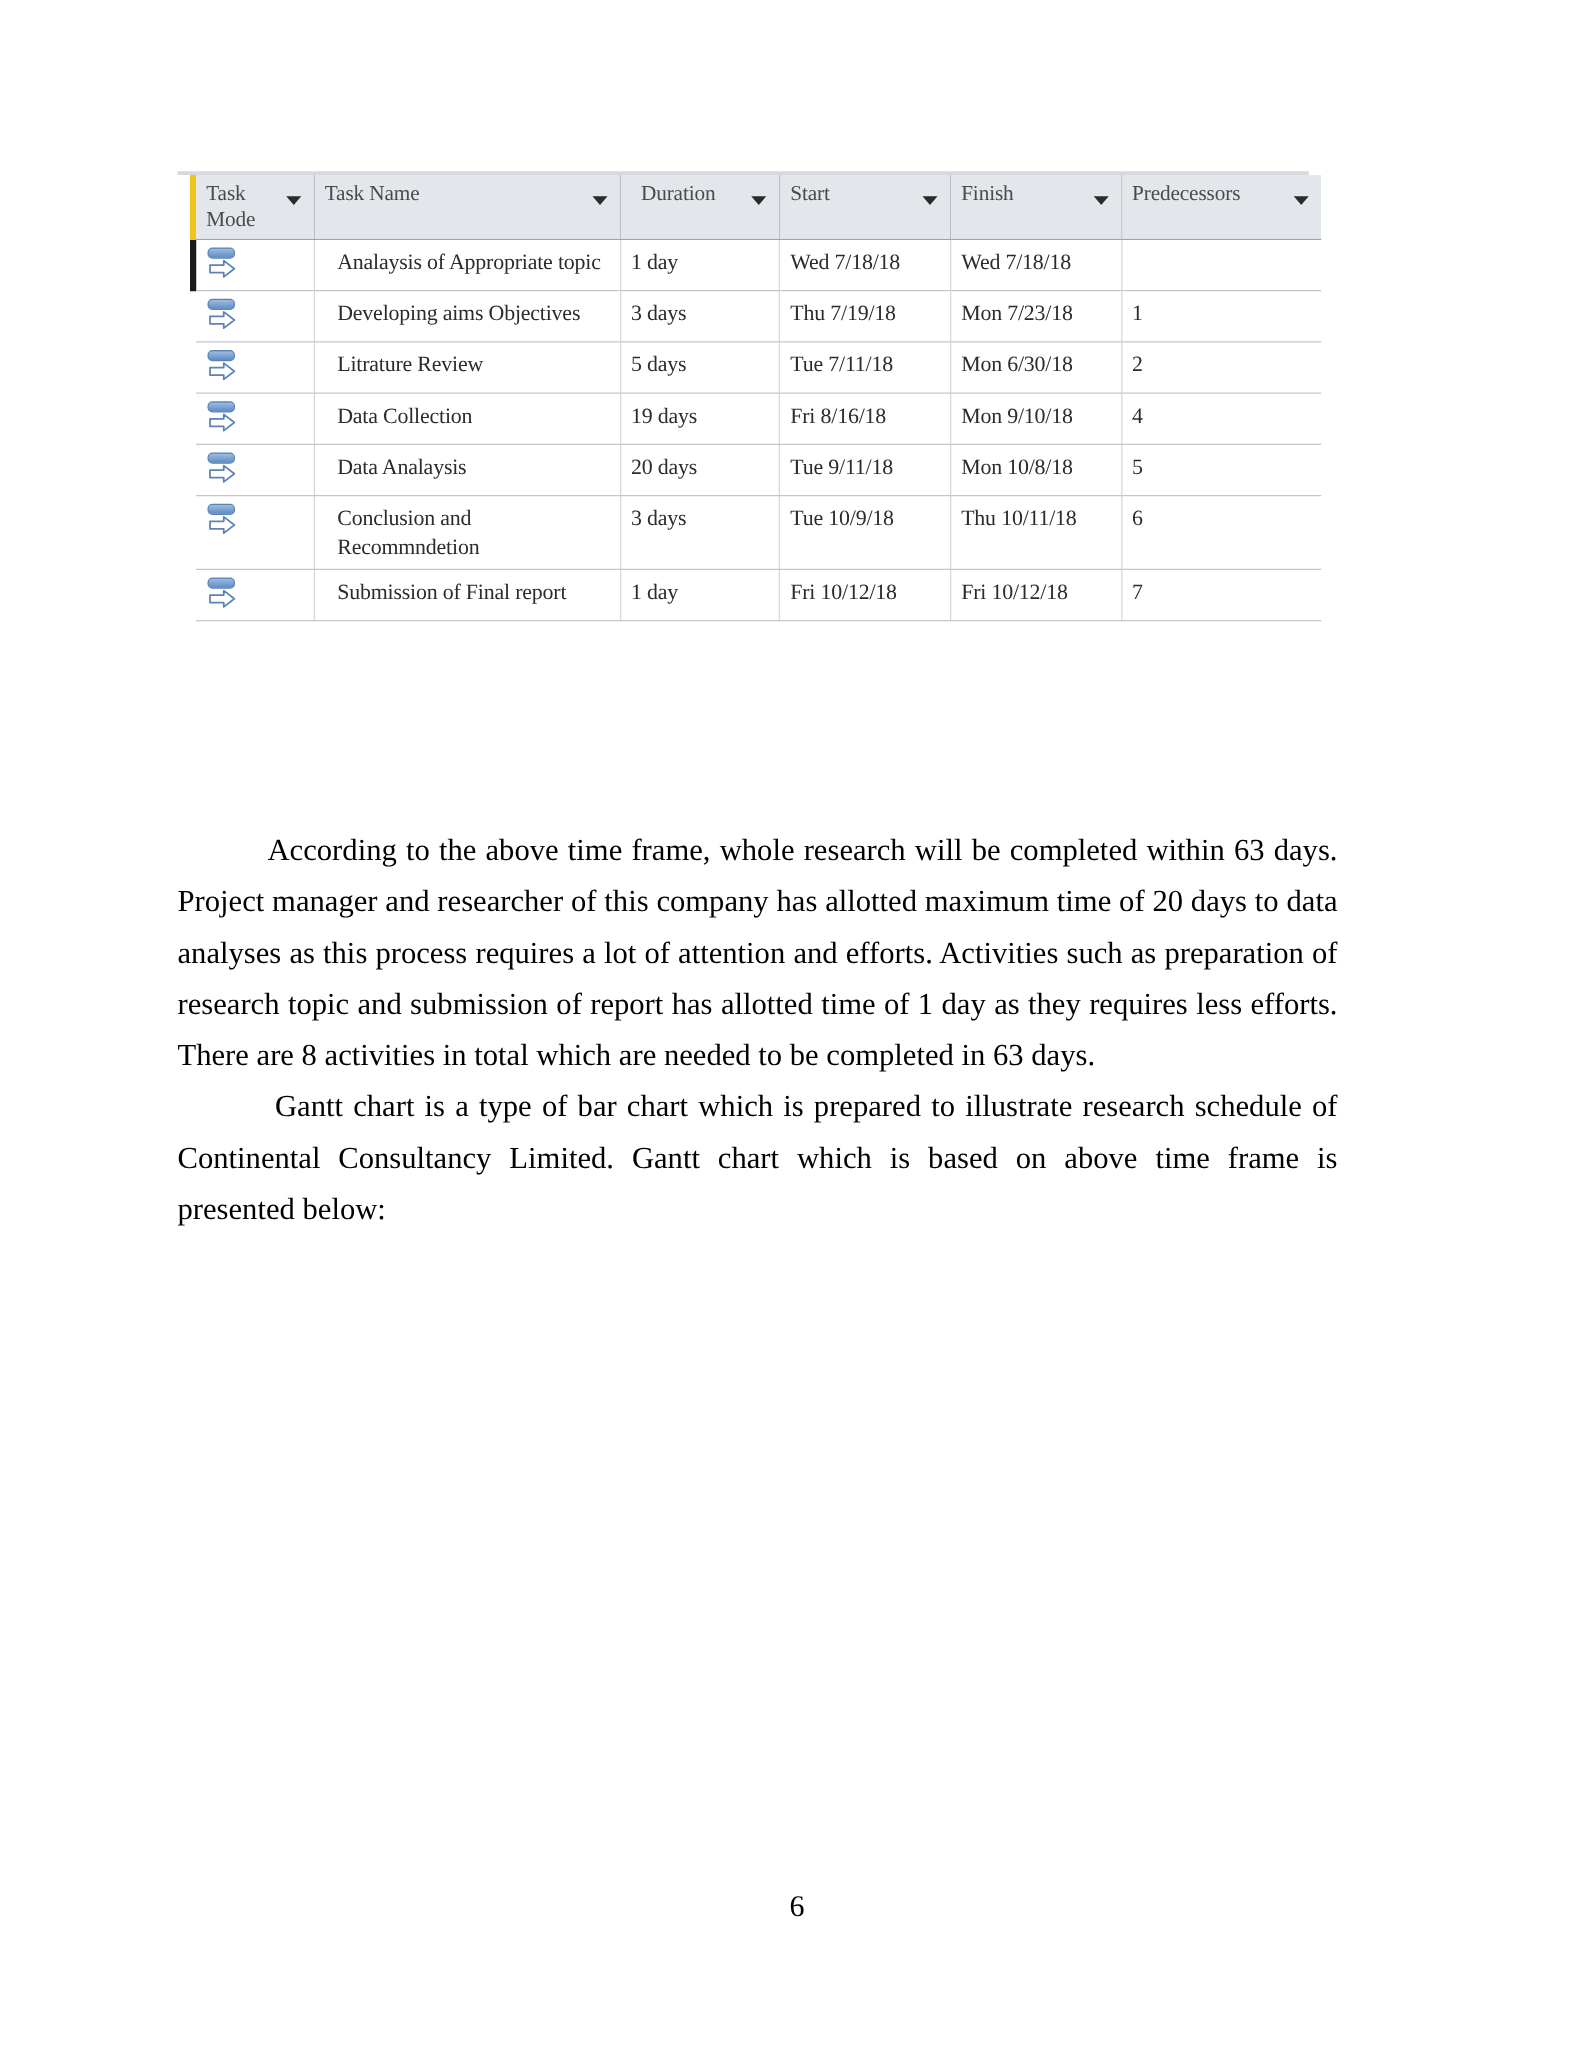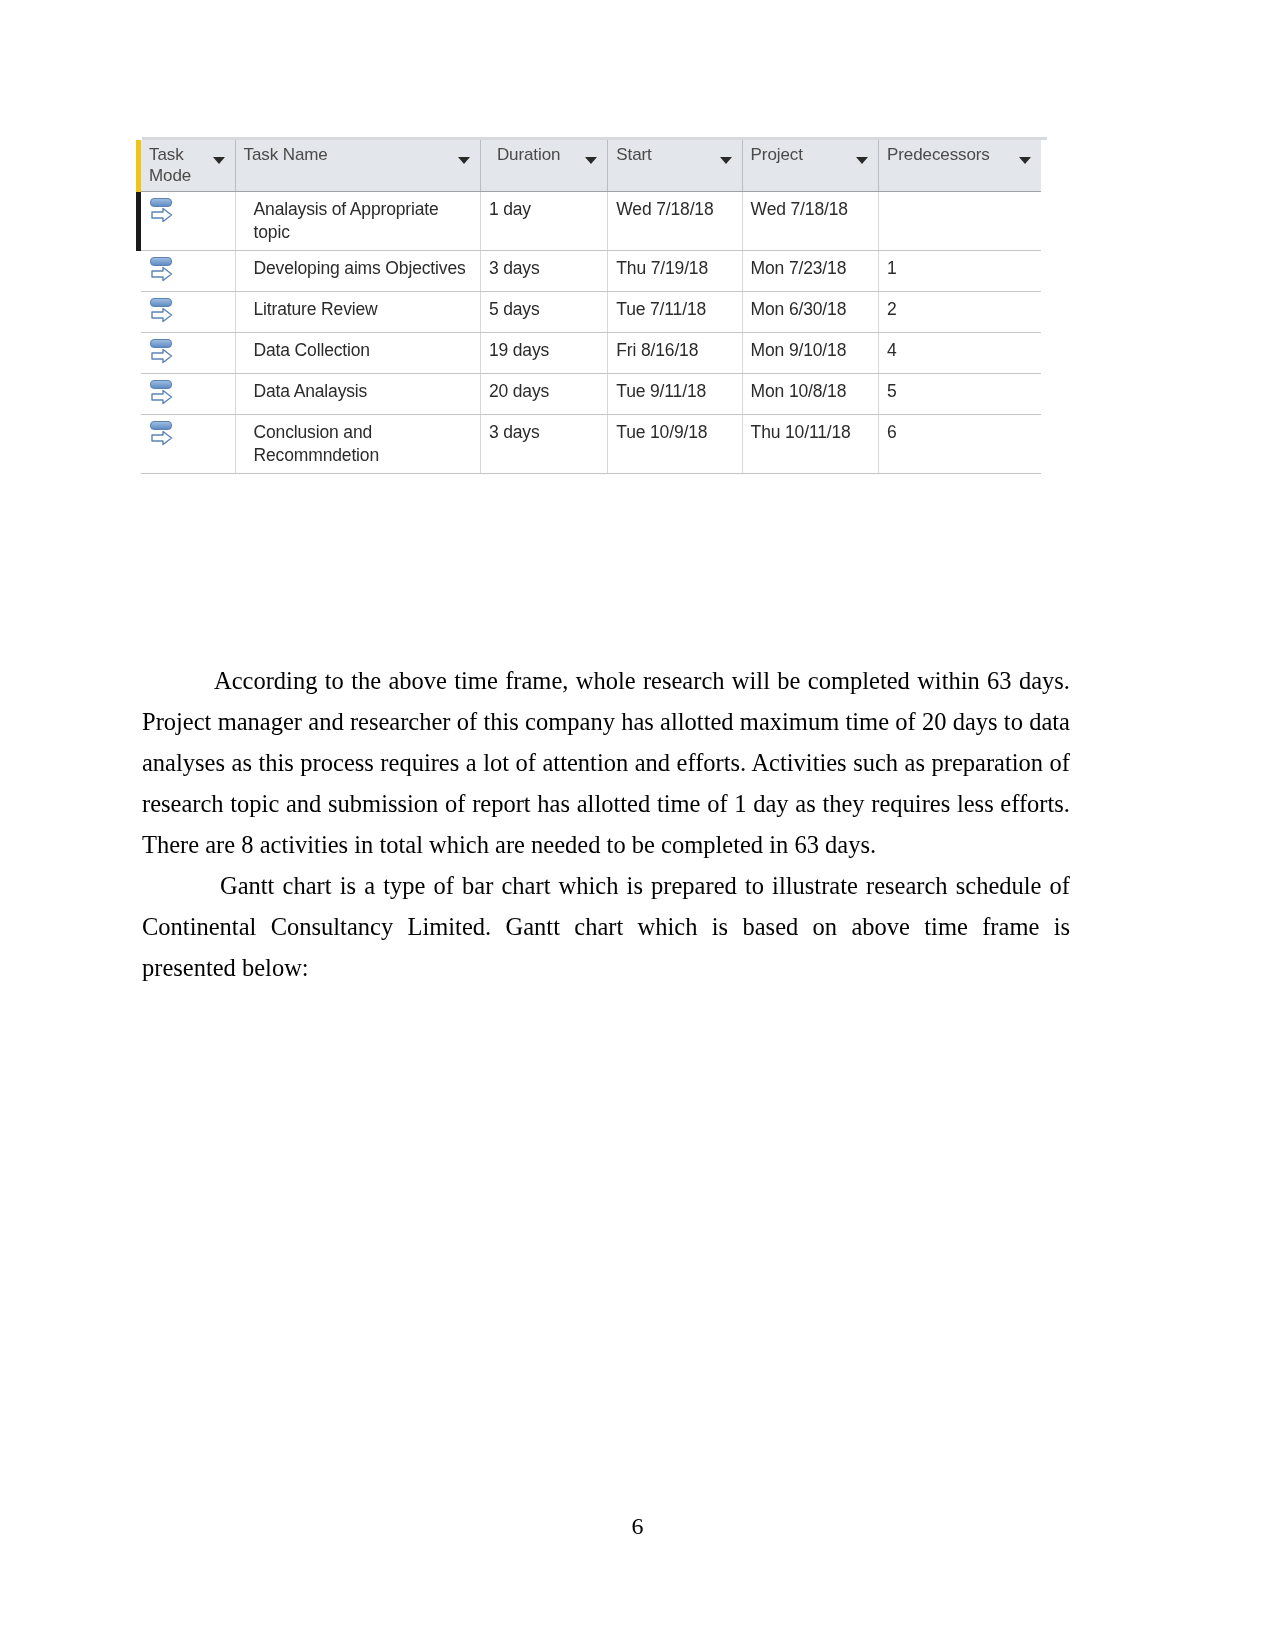--- a/index.html
+++ b/index.html
@@ -11,24 +11,24 @@
     width: 1275px;
     height: 1651px;
     position: relative;
     font-family: "Liberation Serif", "DejaVu Serif", serif;
     overflow: hidden;
   }
 
   
   .project-table {
     position: absolute;
-    left: 136px;
+    left: 152px;
     top: 140px;
     width: 905px;
-    font-family: Liberation Sans, sans-serif;
+    font-family: Liberation Serif, serif;
     border-collapse: collapse;
     background: #ffffff;
   }
   .pt-toprule {
     position: absolute;
     left: 142px;
     top: 137px;
     width: 905px;
     height: 3px;
     background: #d6d9de;
@@ -167,21 +167,21 @@
       </th>
       <th class="pt-th col-duration">
         <span class="hdr-label">Duration</span>
         <span class="filter-arrow"></span>
       </th>
       <th class="pt-th col-start">
         <span class="hdr-label">Start</span>
         <span class="filter-arrow"></span>
       </th>
       <th class="pt-th col-finish">
-        <span class="hdr-label">Project</span>
+        <span class="hdr-label">Finish</span>
         <span class="filter-arrow"></span>
       </th>
       <th class="pt-th col-pred">
         <span class="hdr-label">Predecessors</span>
         <span class="filter-arrow"></span>
       </th>
     </tr>
   </thead>
   <tbody id="pt-body">
       <tr class="pt-row selected">
@@ -267,20 +267,35 @@
               <path d="M1 5 H12 V1.5 L20.5 8 L12 14.5 V11 H1 Z" fill="#ffffff" stroke="#5c83b4" stroke-width="1.4" stroke-linejoin="round"></path>
             </svg>
           </span>
         </td>
         <td class="pt-td cell-name col-taskname">Conclusion and Recommndetion</td>
         <td class="pt-td col-duration">3 days</td>
         <td class="pt-td col-start">Tue 10/9/18</td>
         <td class="pt-td col-finish">Thu 10/11/18</td>
         <td class="pt-td col-pred">6</td>
       </tr>
+      <tr class="pt-row">
+        <td class="pt-td cell-mode col-taskmode">
+          <span class="mode-icon">
+            <span class="bar"></span>
+            <svg width="22" height="17" viewBox="0 0 22 17">
+              <path d="M1 5 H12 V1.5 L20.5 8 L12 14.5 V11 H1 Z" fill="#ffffff" stroke="#5c83b4" stroke-width="1.4" stroke-linejoin="round"></path>
+            </svg>
+          </span>
+        </td>
+        <td class="pt-td cell-name col-taskname">Submission of Final report</td>
+        <td class="pt-td col-duration">1 day</td>
+        <td class="pt-td col-start">Fri 10/12/18</td>
+        <td class="pt-td col-finish">Fri 10/12/18</td>
+        <td class="pt-td col-pred">7</td>
+      </tr>
     </tbody>
 </table>
 
 <div class="doc-text">
   <p class="p1">According to the above time frame, whole research will be completed within 63 days. Project manager and researcher of this company has allotted maximum time of 20 days to data analyses as this process requires a lot of attention and efforts. Activities such as preparation of research topic and submission of report has allotted time of 1 day as they requires less efforts. There are 8 activities in total which are needed to be completed in 63 days.</p>
   <p class="p2">Gantt chart is a type of bar chart which is prepared to illustrate research schedule of Continental Consultancy Limited. Gantt chart which is based on above time frame is presented below:</p>
 </div>
 
 <div class="page-number">6</div>
 

